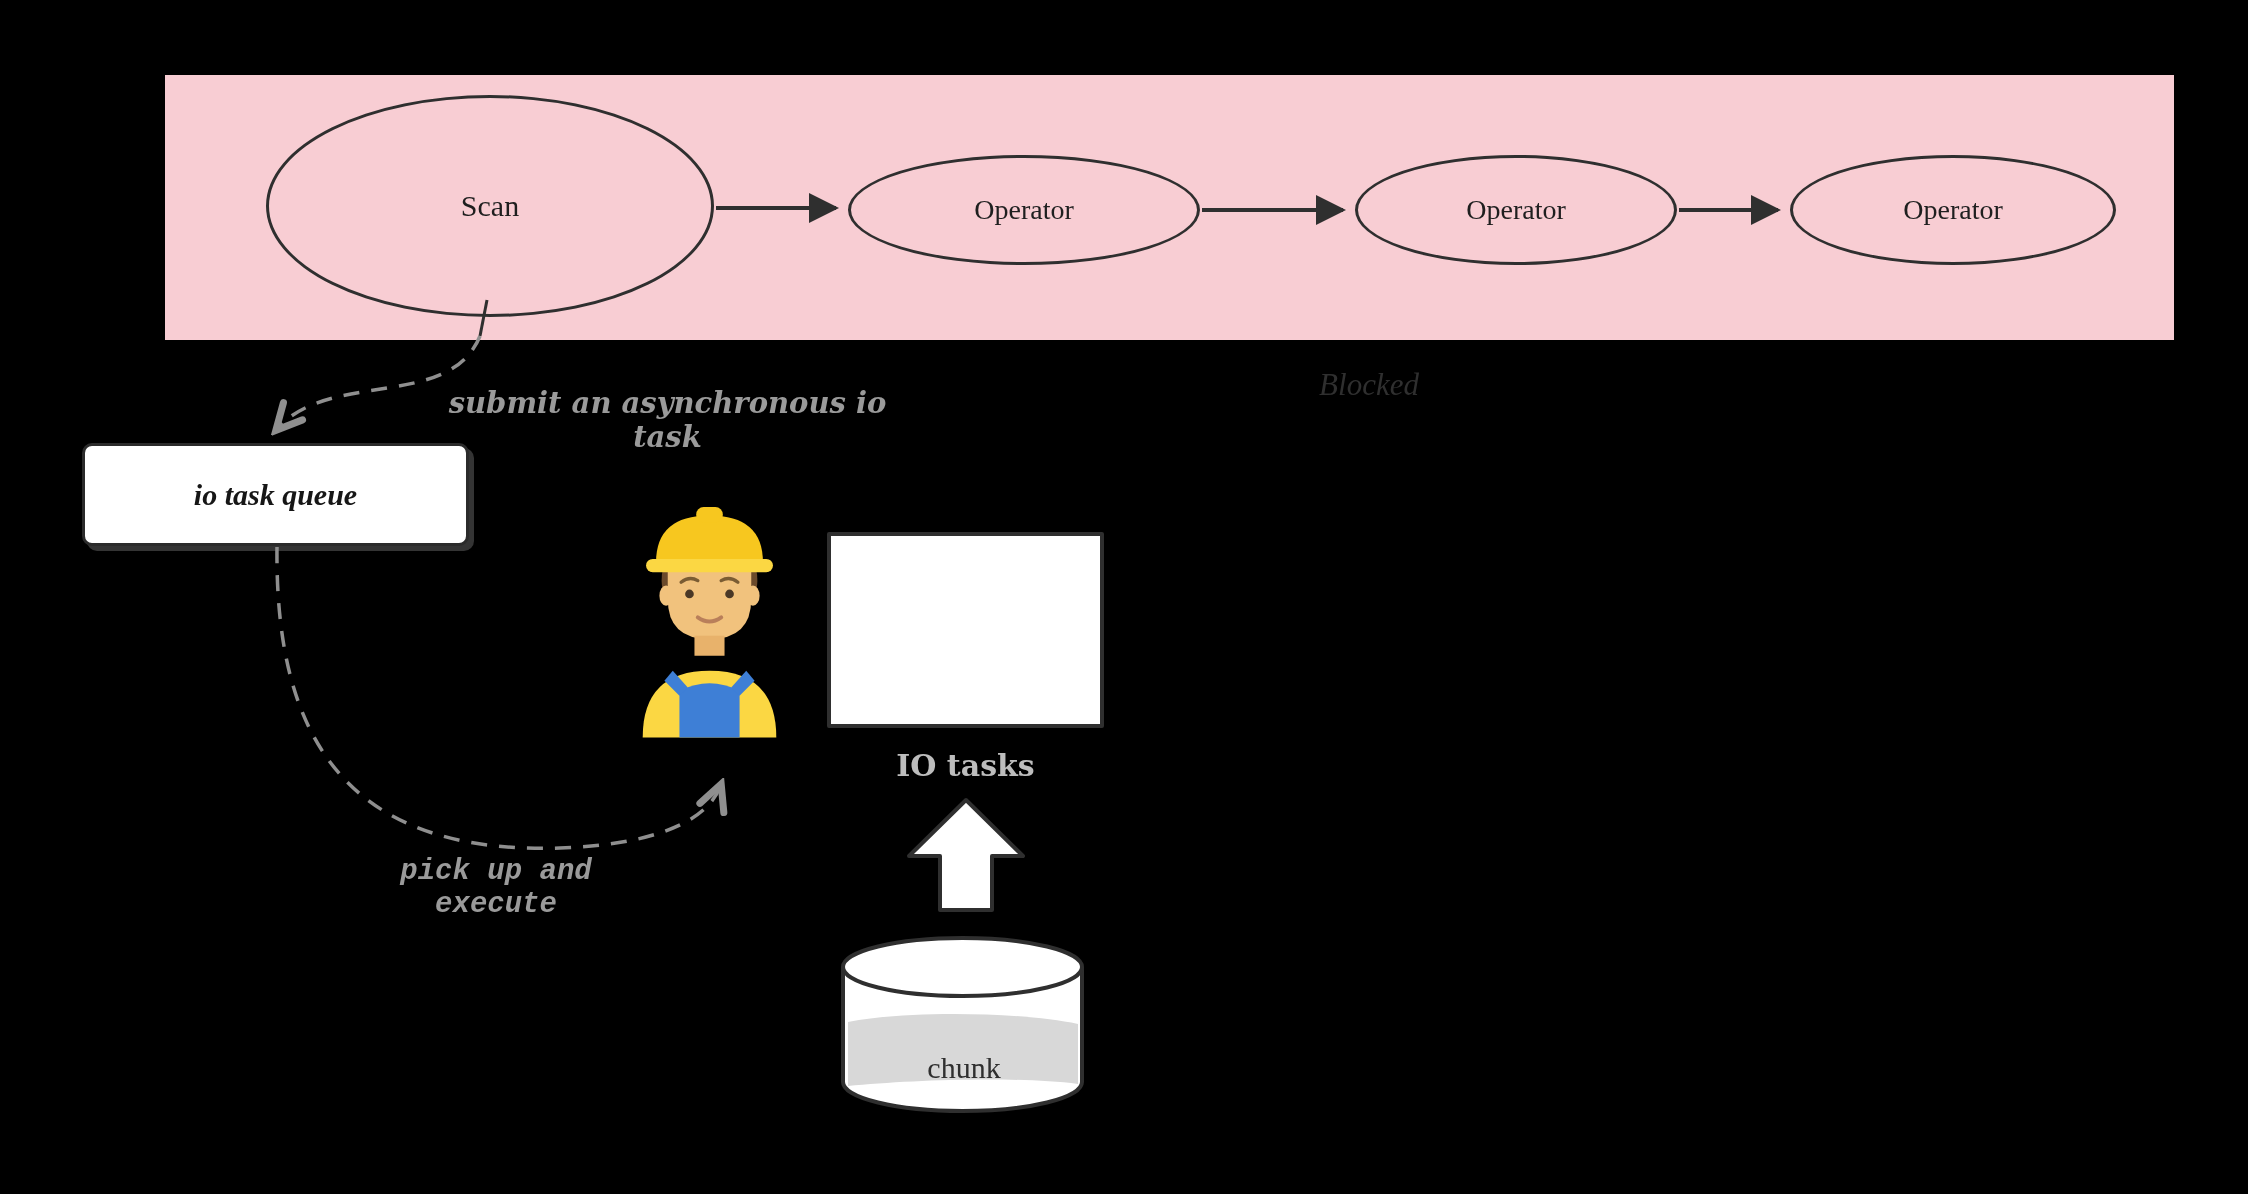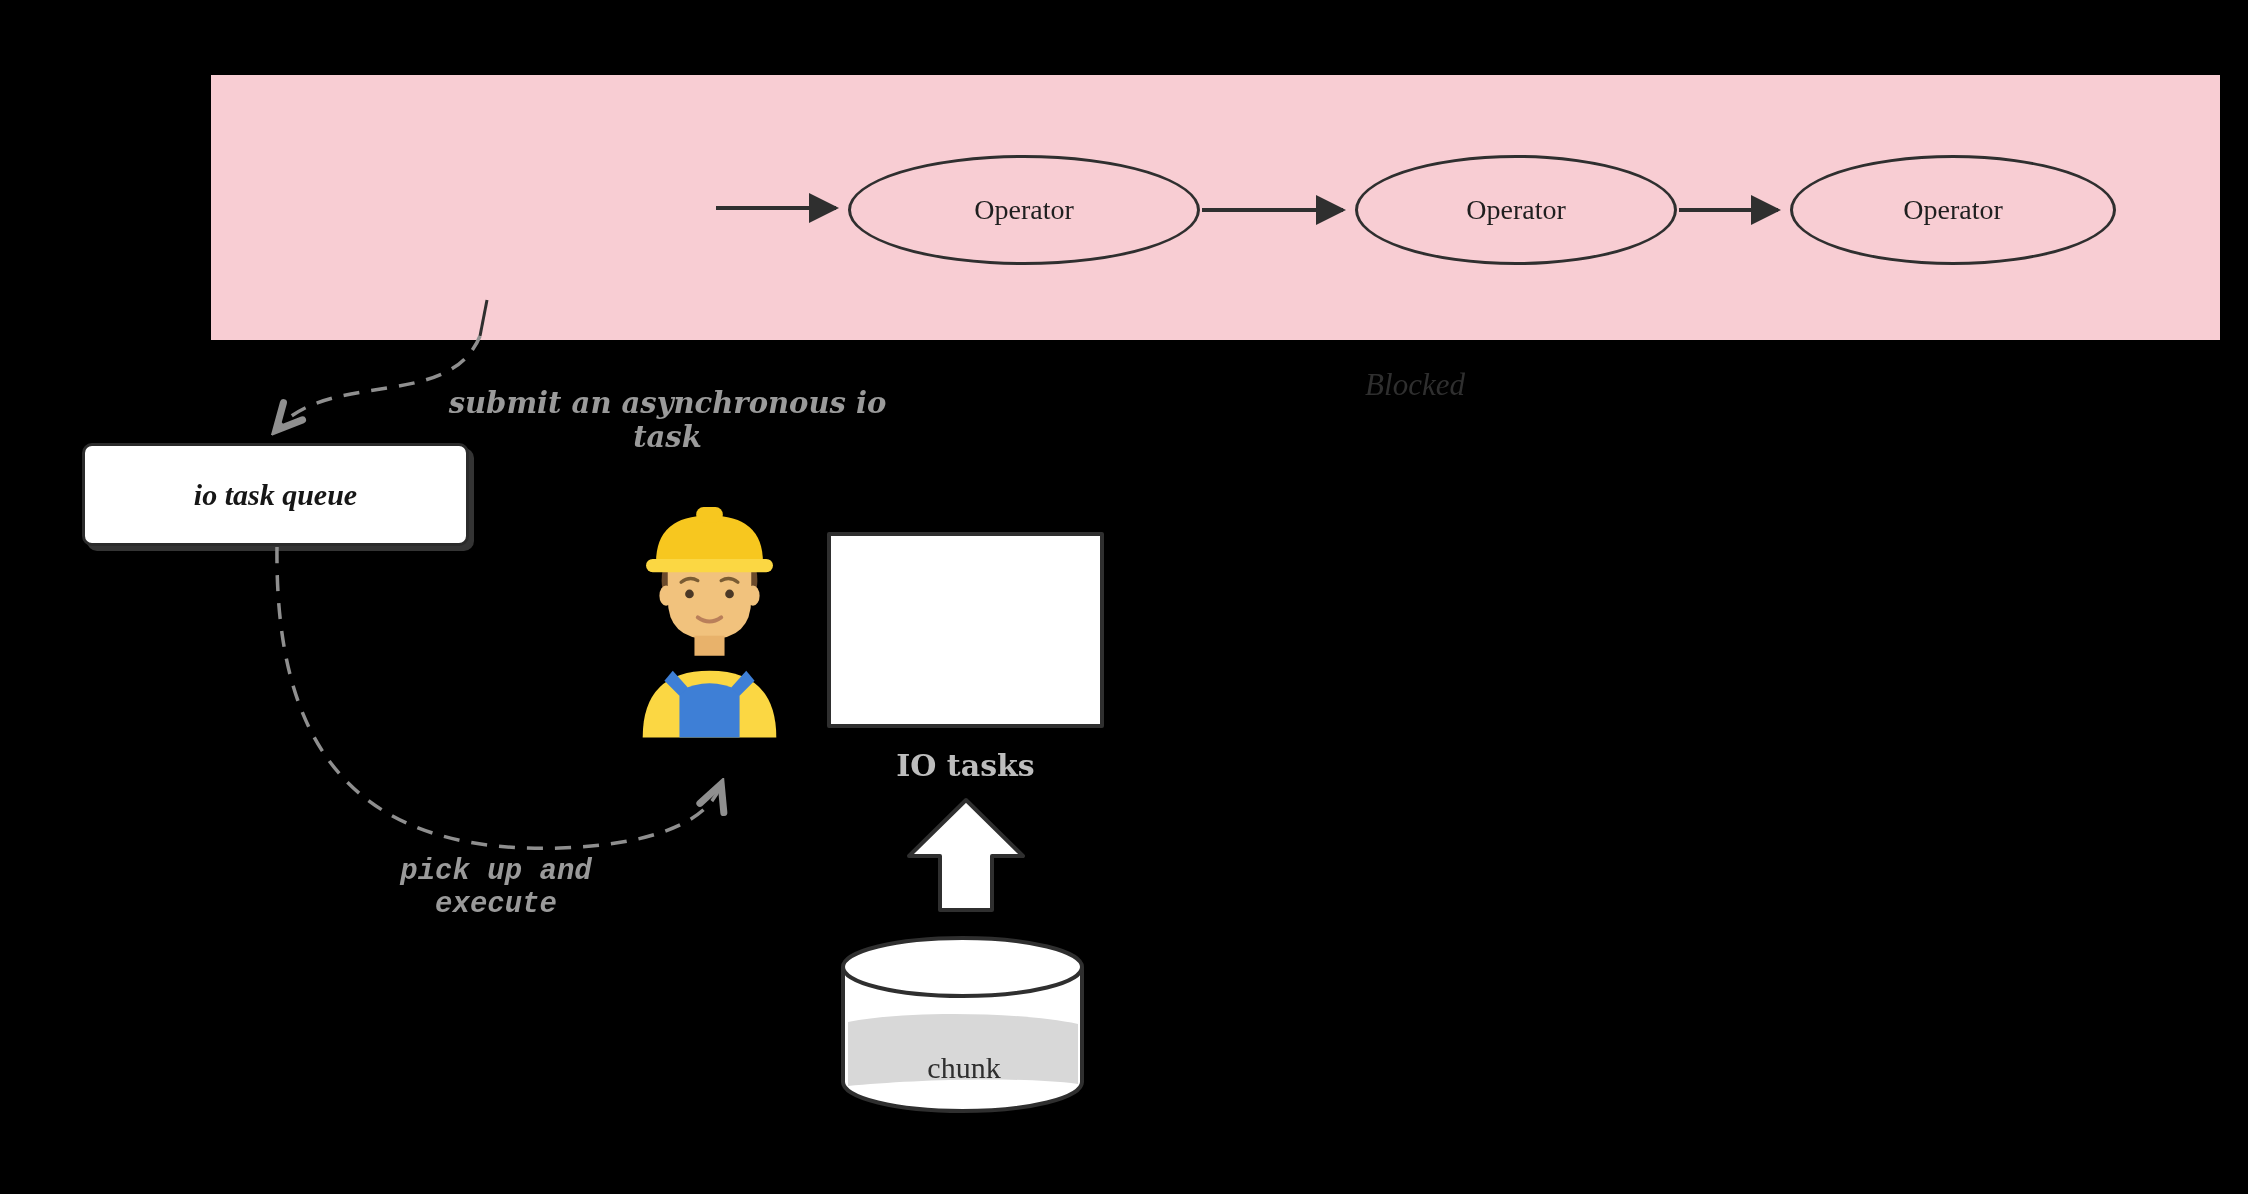--- a/index.html
+++ b/index.html
@@ -9,21 +9,20 @@
     height: 1194px;
     background: #000000;
     overflow: hidden;
     font-family: "Liberation Serif", serif;
   }
   .pink-region {
     position: absolute;
     left: 165px; top: 75px;
     width: 2009px; height: 265px;
     background: #f8cdd3;
-    margin-left: 46px;
   }
   .ellipse {
     position: absolute;
     border: 3px solid #2f2f2f;
     border-radius: 50%;
     display: flex;
     align-items: center;
     justify-content: center;
     color: #1f1f1f;
     background: transparent;
@@ -107,20 +106,23 @@
 </style>
 </head>
 <body>
 
 <div class="stage">
 
   <div class="pink-region">
     <div class="blocked-label">Blocked</div>
   </div>
 
+  <div class="ellipse scan">
+    <span>Scan</span>
+  </div>
   <div class="ellipse op1">
     <span>Operator</span>
   </div>
   <div class="ellipse op2">
     <span>Operator</span>
   </div>
   <div class="ellipse op3">
     <span>Operator</span>
   </div>
 

